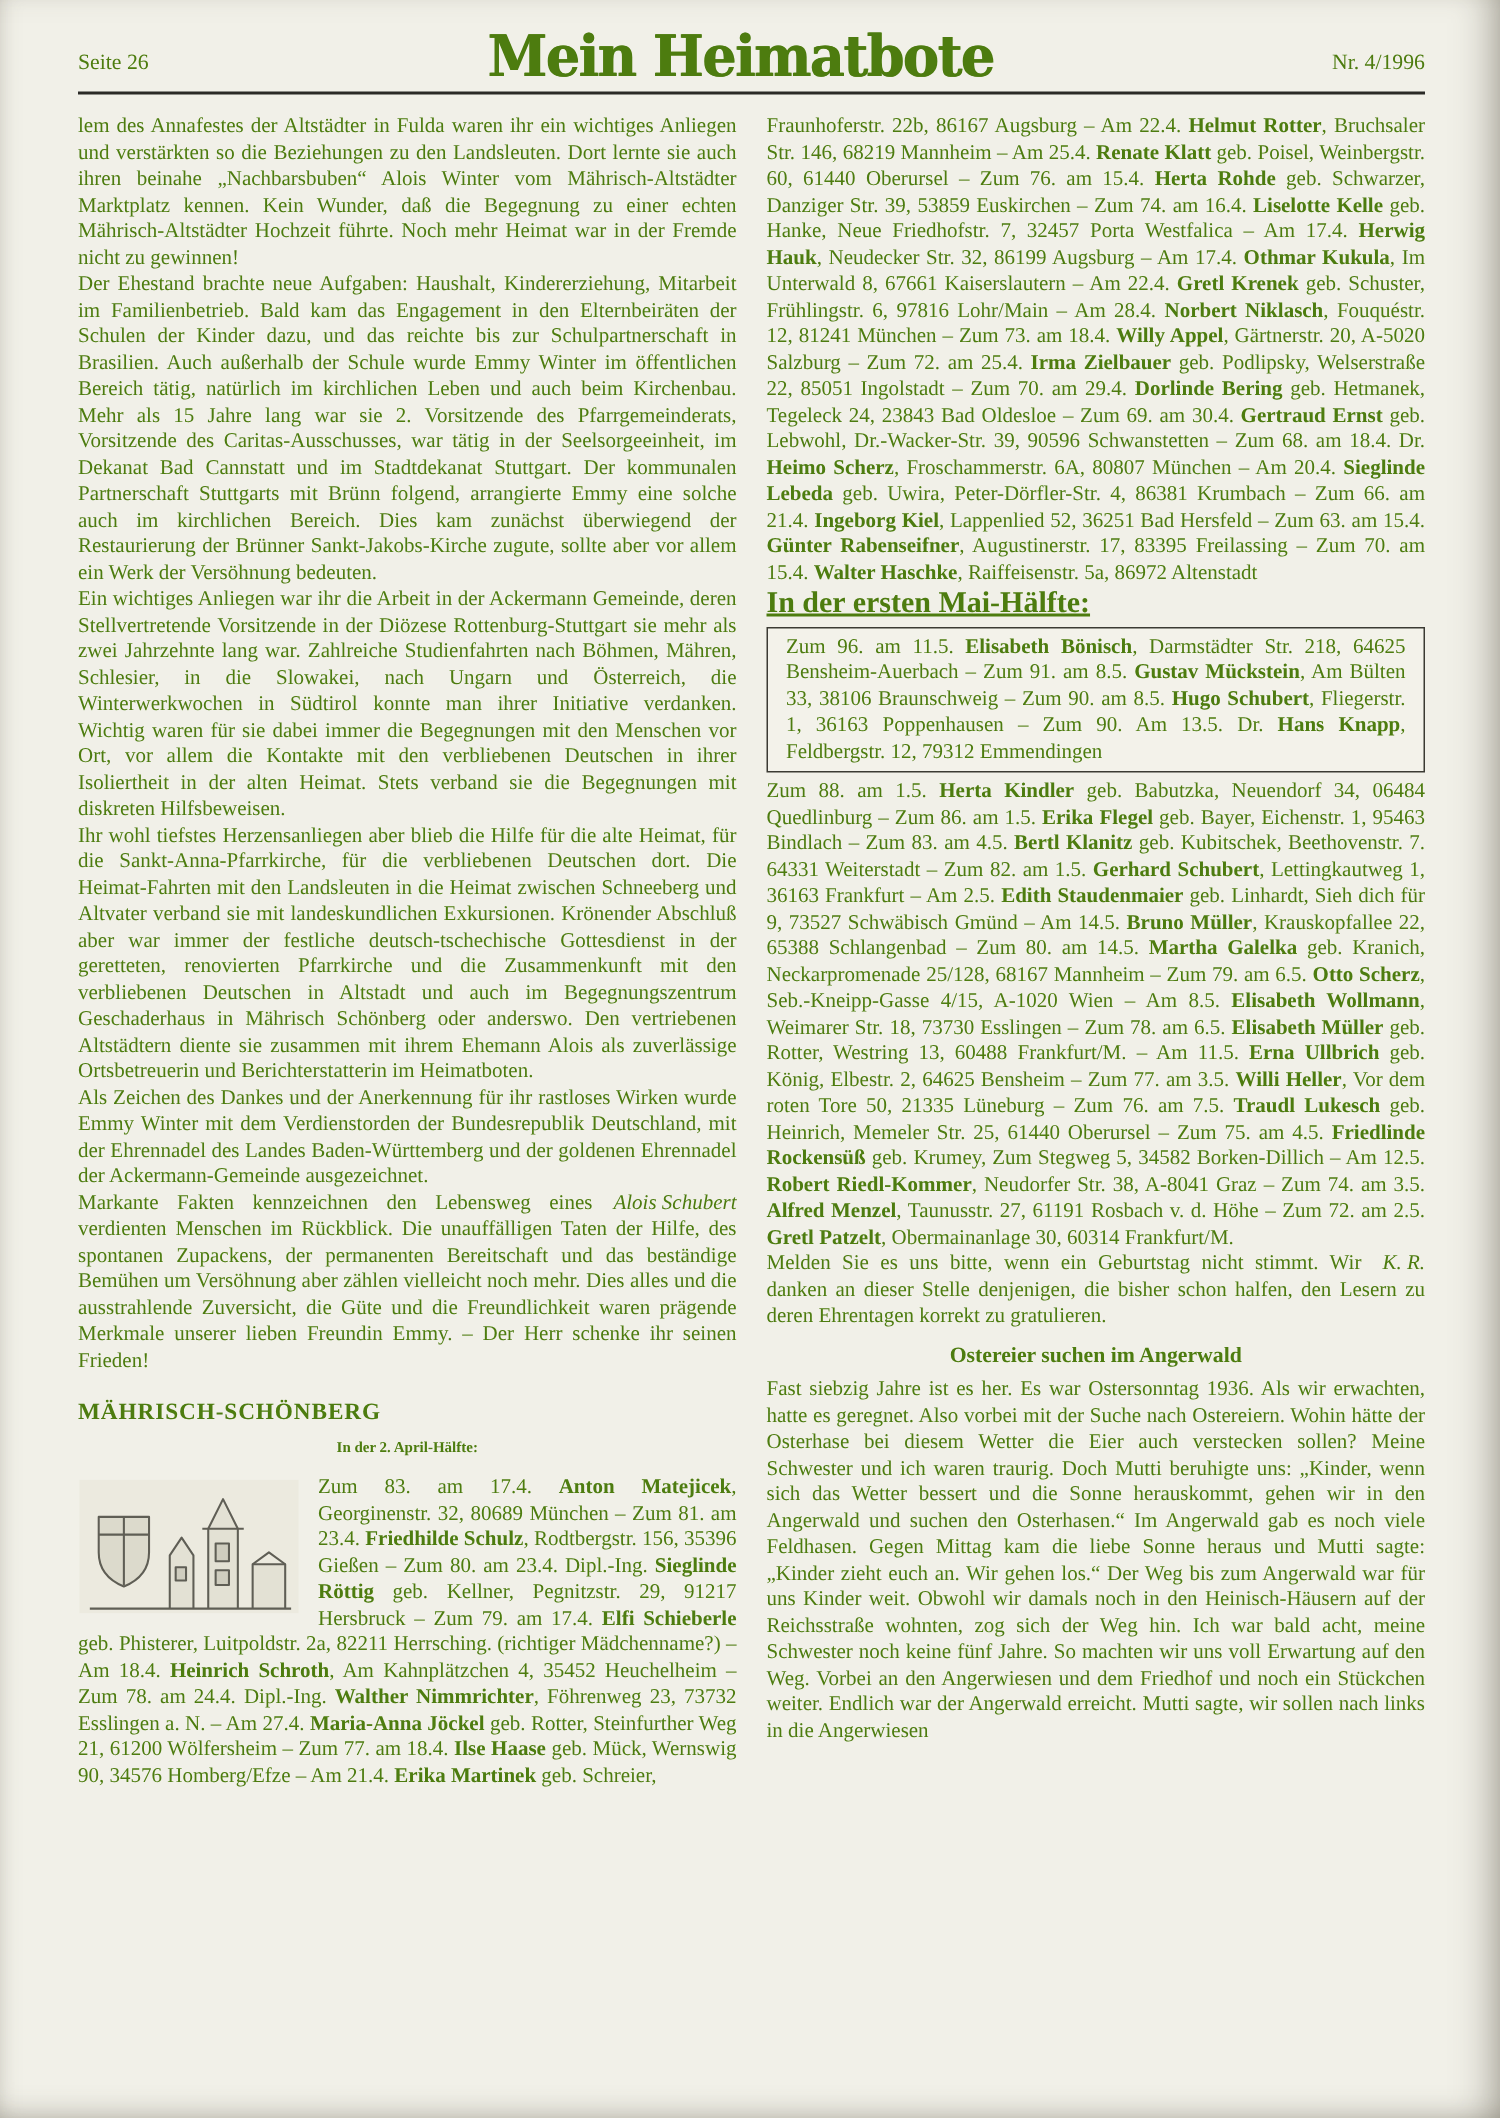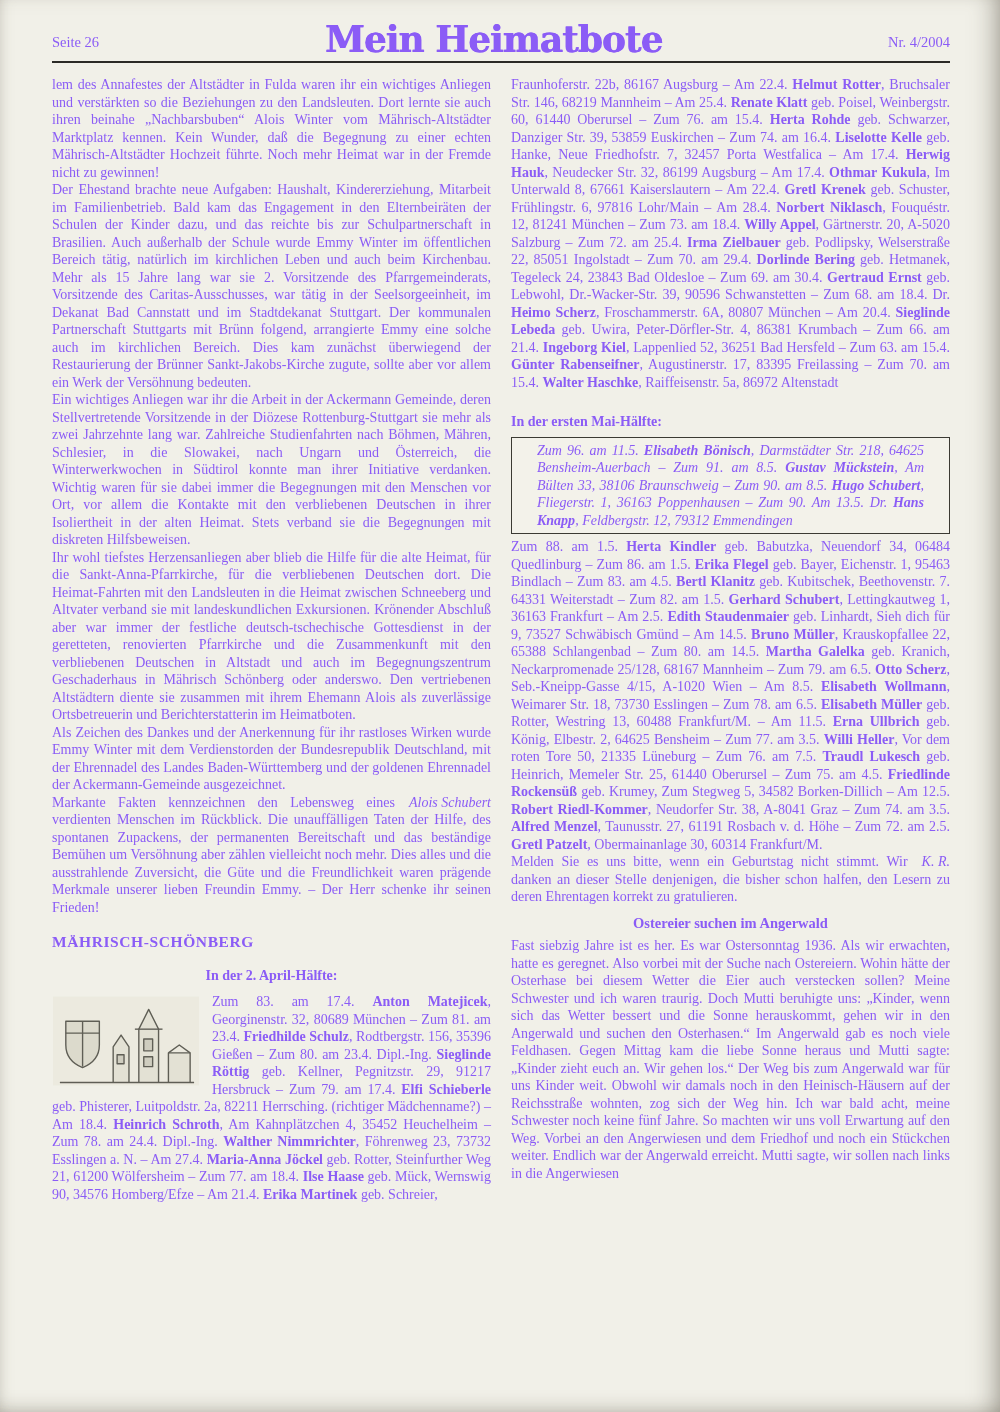--- a/index.html
+++ b/index.html
@@ -1,21 +1,21 @@
 <!DOCTYPE html>
 <html lang="de"><head>
 <meta charset="utf-8">
 <style>
   * { margin:0; padding:0; box-sizing:border-box; }
   html,body { background:#cfcdc5; }
   .page {
     position:relative;
     width:1000px; height:1412px; margin:0 auto;
     background:#f1f0e8;
-    color:#8b5cf6;
+    color:#4d7c0f;
     font-family:"Liberation Serif", serif;
     font-size:14px; line-height:17.5px;
     padding:20px 50px 28px 52px;
     overflow:hidden;
     box-shadow: inset -20px 0 26px -16px rgba(85,80,65,.5),
                 inset 0 -14px 20px -14px rgba(85,80,65,.35),
                 inset 10px 0 16px -12px rgba(85,80,65,.25);
   }
   header.masthead-row {
     display:flex; align-items:flex-end; justify-content:space-between;
@@ -28,39 +28,39 @@
     letter-spacing:-1px;
     text-shadow:.6px 0 0 currentColor;
     transform:scaleY(1.06);
   }
   main.columns { display:flex; gap:20px; padding-top:13px; }
   .col { flex:1 1 0; min-width:0; }
   p.just { text-align:justify; hyphens:auto; -webkit-hyphens:auto; }
   .b { font-weight:bold; }
   .sig { float:right; font-style:italic; padding-left:14px; }
   h2.section { font-size:15.5px; letter-spacing:.6px; margin:17px 0 3px; }
-  h3.centerhead { text-align:center; font-size:14px; margin:16px 0 9px; }
-  h4.runhead { font-size:14px; margin:22px 0 6px; }
-  .box { border:1.2px solid #3b3a33; padding:4px 25px; background:#f3f2ea;font-style:italic; }
+  h3.centerhead { text-align:center; font-size:10px; margin:6px 0 9px; }
+  h4.runhead { font-size:20px; margin:3px 0 6px;text-decoration:underline; }
+  .box { border:1.2px solid #3b3a33; padding:4px 12px; background:#f3f2ea; }
   .april-box { overflow:hidden; margin-bottom:3px; }
   .crest { float:left; width:148px; height:92px; margin:2px 12px 4px 0; }
   .crest svg { display:block; width:100%; height:100%; }
   .mai-box { margin-bottom:4px; }
   .story-head { text-align:center; font-size:14.5px; margin:9px 0 5px; }
   .notice-head { font-size:14.5px; margin:8px 0 4px; }
 </style>
 </head>
 <body>
 
 <div class="page">
 
   <header class="masthead-row">
     <span class="edge-label">Seite 26</span>
     <span class="masthead">Mein Heimatbote</span>
-    <span class="edge-label">Nr. 4/2004</span>
+    <span class="edge-label">Nr. 4/1996</span>
   </header>
 
   <main class="columns">
 
     <div class="col">
       <p class="just">lem des Annafestes der Altstädter in Fulda waren ihr ein wichtiges Anliegen und verstärkten so die Beziehungen zu den Landsleuten. Dort lernte sie auch ihren beinahe „Nachbarsbuben“ Alois Winter vom Mährisch-Altstädter Marktplatz kennen. Kein Wunder, daß die Begegnung zu einer echten Mährisch-Altstädter Hochzeit führte. Noch mehr Heimat war in der Fremde nicht zu gewinnen!</p>
       <p class="just">Der Ehestand brachte neue Aufgaben: Haushalt, Kindererziehung, Mitarbeit im Familienbetrieb. Bald kam das Engagement in den Elternbeiräten der Schulen der Kinder dazu, und das reichte bis zur Schulpartnerschaft in Brasilien. Auch außerhalb der Schule wurde Emmy Winter im öffentlichen Bereich tätig, natürlich im kirchlichen Leben und auch beim Kirchenbau. Mehr als 15 Jahre lang war sie 2. Vorsitzende des Pfarrgemeinderats, Vorsitzende des Caritas-Ausschusses, war tätig in der Seelsorgeeinheit, im Dekanat Bad Cannstatt und im Stadtdekanat Stuttgart. Der kommunalen Partnerschaft Stuttgarts mit Brünn folgend, arrangierte Emmy eine solche auch im kirchlichen Bereich. Dies kam zunächst überwiegend der Restaurierung der Brünner Sankt-Jakobs-Kirche zugute, sollte aber vor allem ein Werk der Versöhnung bedeuten.</p>
       <p class="just">Ein wichtiges Anliegen war ihr die Arbeit in der Ackermann Gemeinde, deren Stellvertretende Vorsitzende in der Diözese Rottenburg-Stuttgart sie mehr als zwei Jahrzehnte lang war. Zahlreiche Studienfahrten nach Böhmen, Mähren, Schlesier, in die Slowakei, nach Ungarn und Österreich, die Winterwerkwochen in Südtirol konnte man ihrer Initiative verdanken. Wichtig waren für sie dabei immer die Begegnungen mit den Menschen vor Ort, vor allem die Kontakte mit den verbliebenen Deutschen in ihrer Isoliertheit in der alten Heimat. Stets verband sie die Begegnungen mit diskreten Hilfsbeweisen.</p>
       <p class="just">Ihr wohl tiefstes Herzensanliegen aber blieb die Hilfe für die alte Heimat, für die Sankt-Anna-Pfarrkirche, für die verbliebenen Deutschen dort. Die Heimat-Fahrten mit den Landsleuten in die Heimat zwischen Schneeberg und Altvater verband sie mit landeskundlichen Exkursionen. Krönender Abschluß aber war immer der festliche deutsch-tschechische Gottesdienst in der geretteten, renovierten Pfarrkirche und die Zusammenkunft mit den verbliebenen Deutschen in Altstadt und auch im Begegnungszentrum Geschaderhaus in Mährisch Schönberg oder anderswo. Den vertriebenen Altstädtern diente sie zusammen mit ihrem Ehemann Alois als zuverlässige Ortsbetreuerin und Berichterstatterin im Heimatboten.</p>
       <p class="just">Als Zeichen des Dankes und der Anerkennung für ihr rastloses Wirken wurde Emmy Winter mit dem Verdienstorden der Bundesrepublik Deutschland, mit der Ehrennadel des Landes Baden-Württemberg und der goldenen Ehrennadel der Ackermann-Gemeinde ausgezeichnet.</p>

